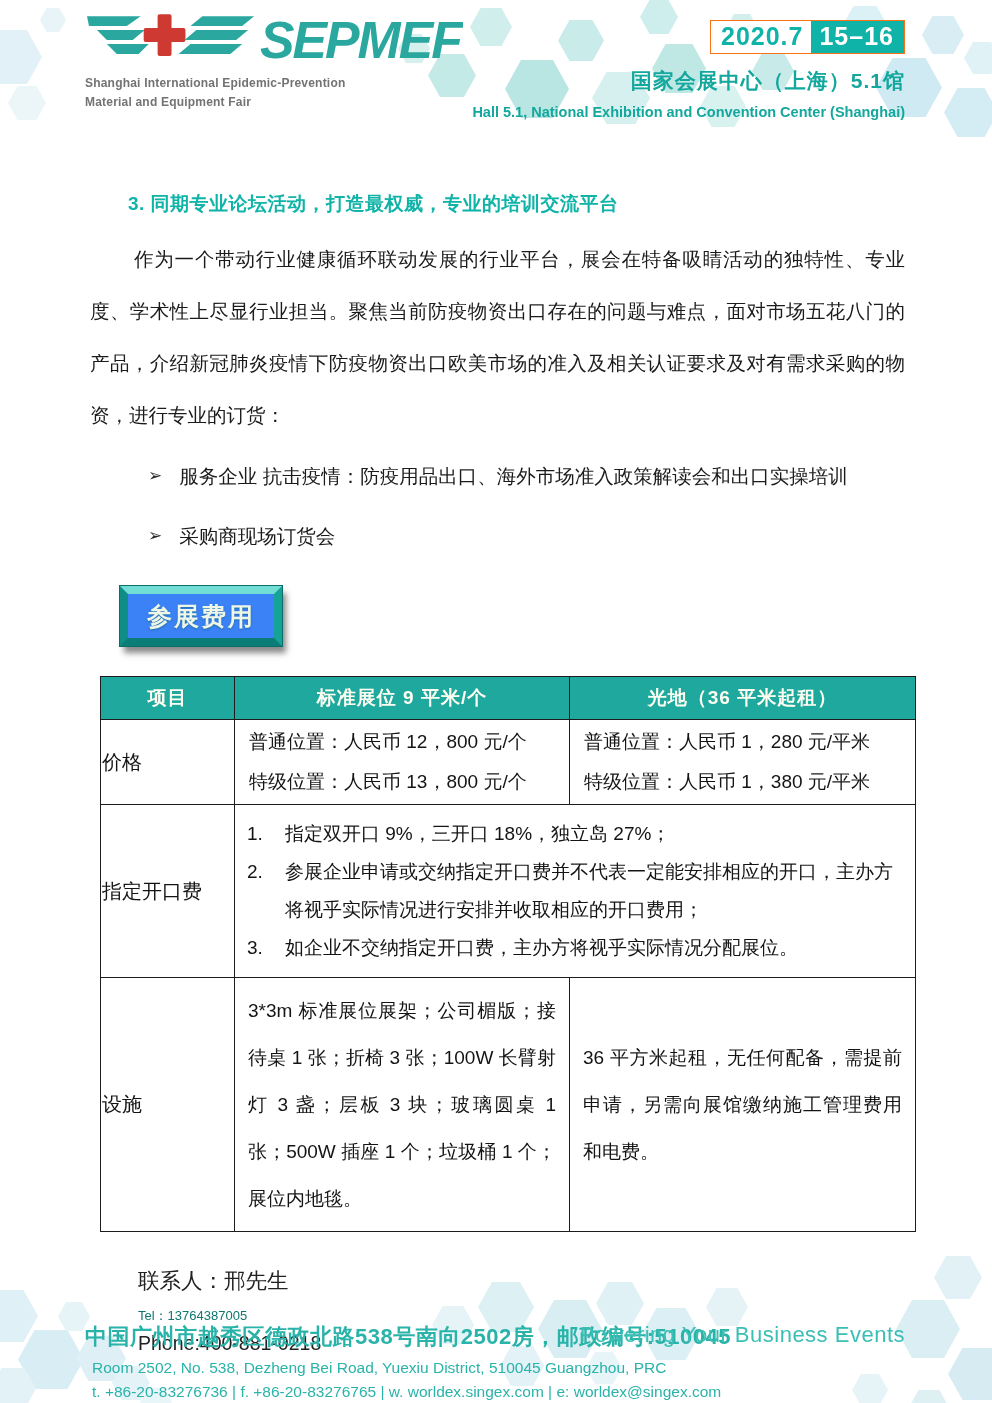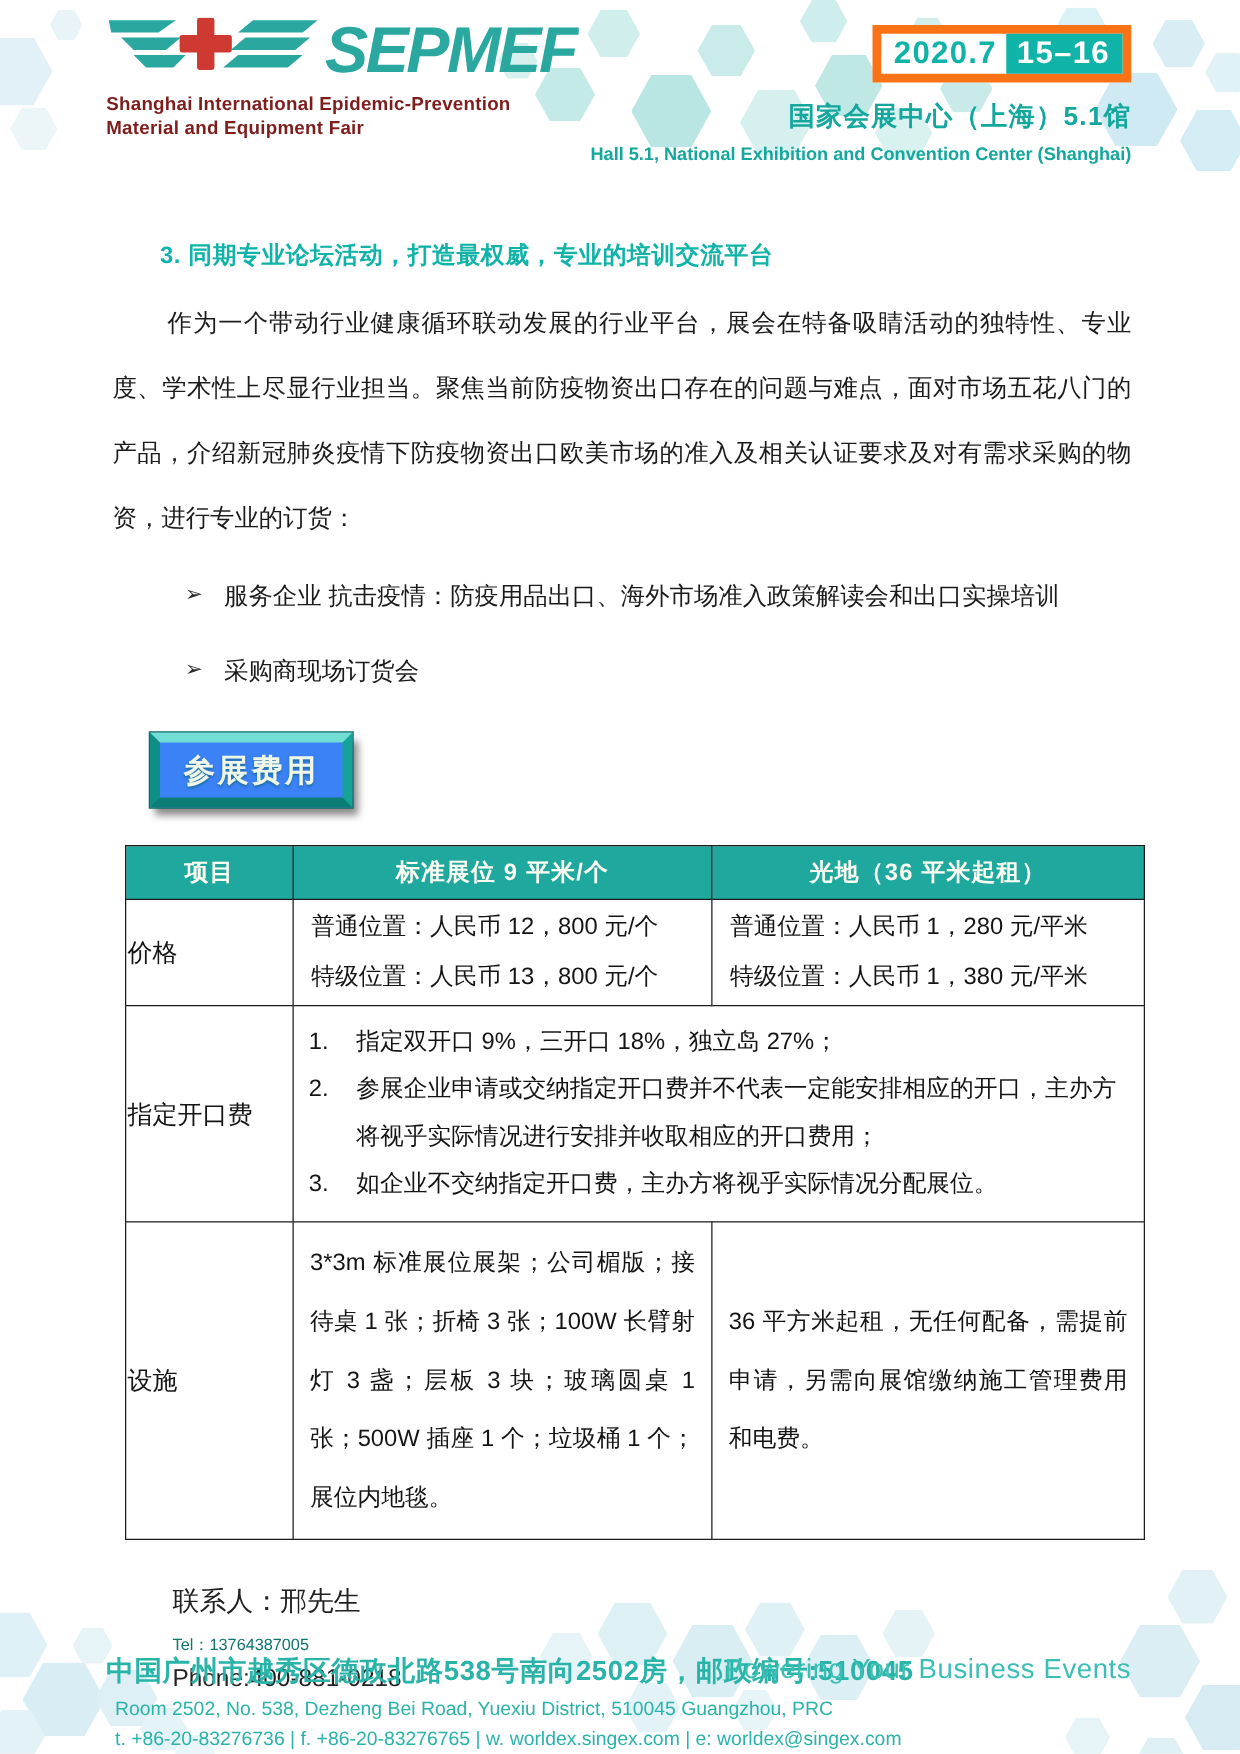--- a/index.html
+++ b/index.html
@@ -13,23 +13,23 @@
     position:absolute;z-index:0;
     clip-path:polygon(25% 0,75% 0,100% 50%,75% 100%,25% 100%,0 50%);
   }
   .page{position:relative;z-index:1;width:992px;height:1089px;}
 
   
   .header{position:relative;height:170px;}
   .logo{position:absolute;left:85px;top:14px;width:400px;}
   .logo-mark{display:block;}
   .logo-cn{font-size:27px;font-weight:700;color:#2aa79f;letter-spacing:2px;margin-top:4px;}
-  .logo-en{font-size:15px;font-weight:700;color:#7f1d1d;line-height:19px;margin-top:4px;letter-spacing:.2px;}
+  .logo-en{font-size:12px;font-weight:700;color:#737373;line-height:19px;margin-top:4px;letter-spacing:.2px;}
   .event{position:absolute;right:87px;top:20px;text-align:right;}
-  .date-badge{display:inline-flex;align-items:stretch;border:7px solid #f97316;background:#ffffff;}
+  .date-badge{display:inline-flex;align-items:stretch;border:1px solid #f97316;background:#ffffff;}
   .date-month{color:#10b3a8;font-weight:700;font-size:25px;font-style:normal;padding:1px 8px 2px 10px;letter-spacing:1px;}
   .date-days{background:#10b3a8;color:#ffffff;font-weight:700;font-size:25px;padding:1px 10px 2px 8px;letter-spacing:1px;}
   .venue-cn{color:#13a79d;font-weight:700;font-size:21px;margin-top:13px;letter-spacing:1px;}
   .venue-en{color:#13a79d;font-weight:700;font-size:14.5px;margin-top:9px;}
 
   
   .content{position:relative;margin:0 87px 0 90px;}
   .sec-heading{color:#0fb3a8;font-weight:700;font-size:19px;margin:21px 0 0 38px;letter-spacing:.5px;}
   .paragraph{
     margin-top:16px;width:815px;font-size:19.5px;line-height:52px;

